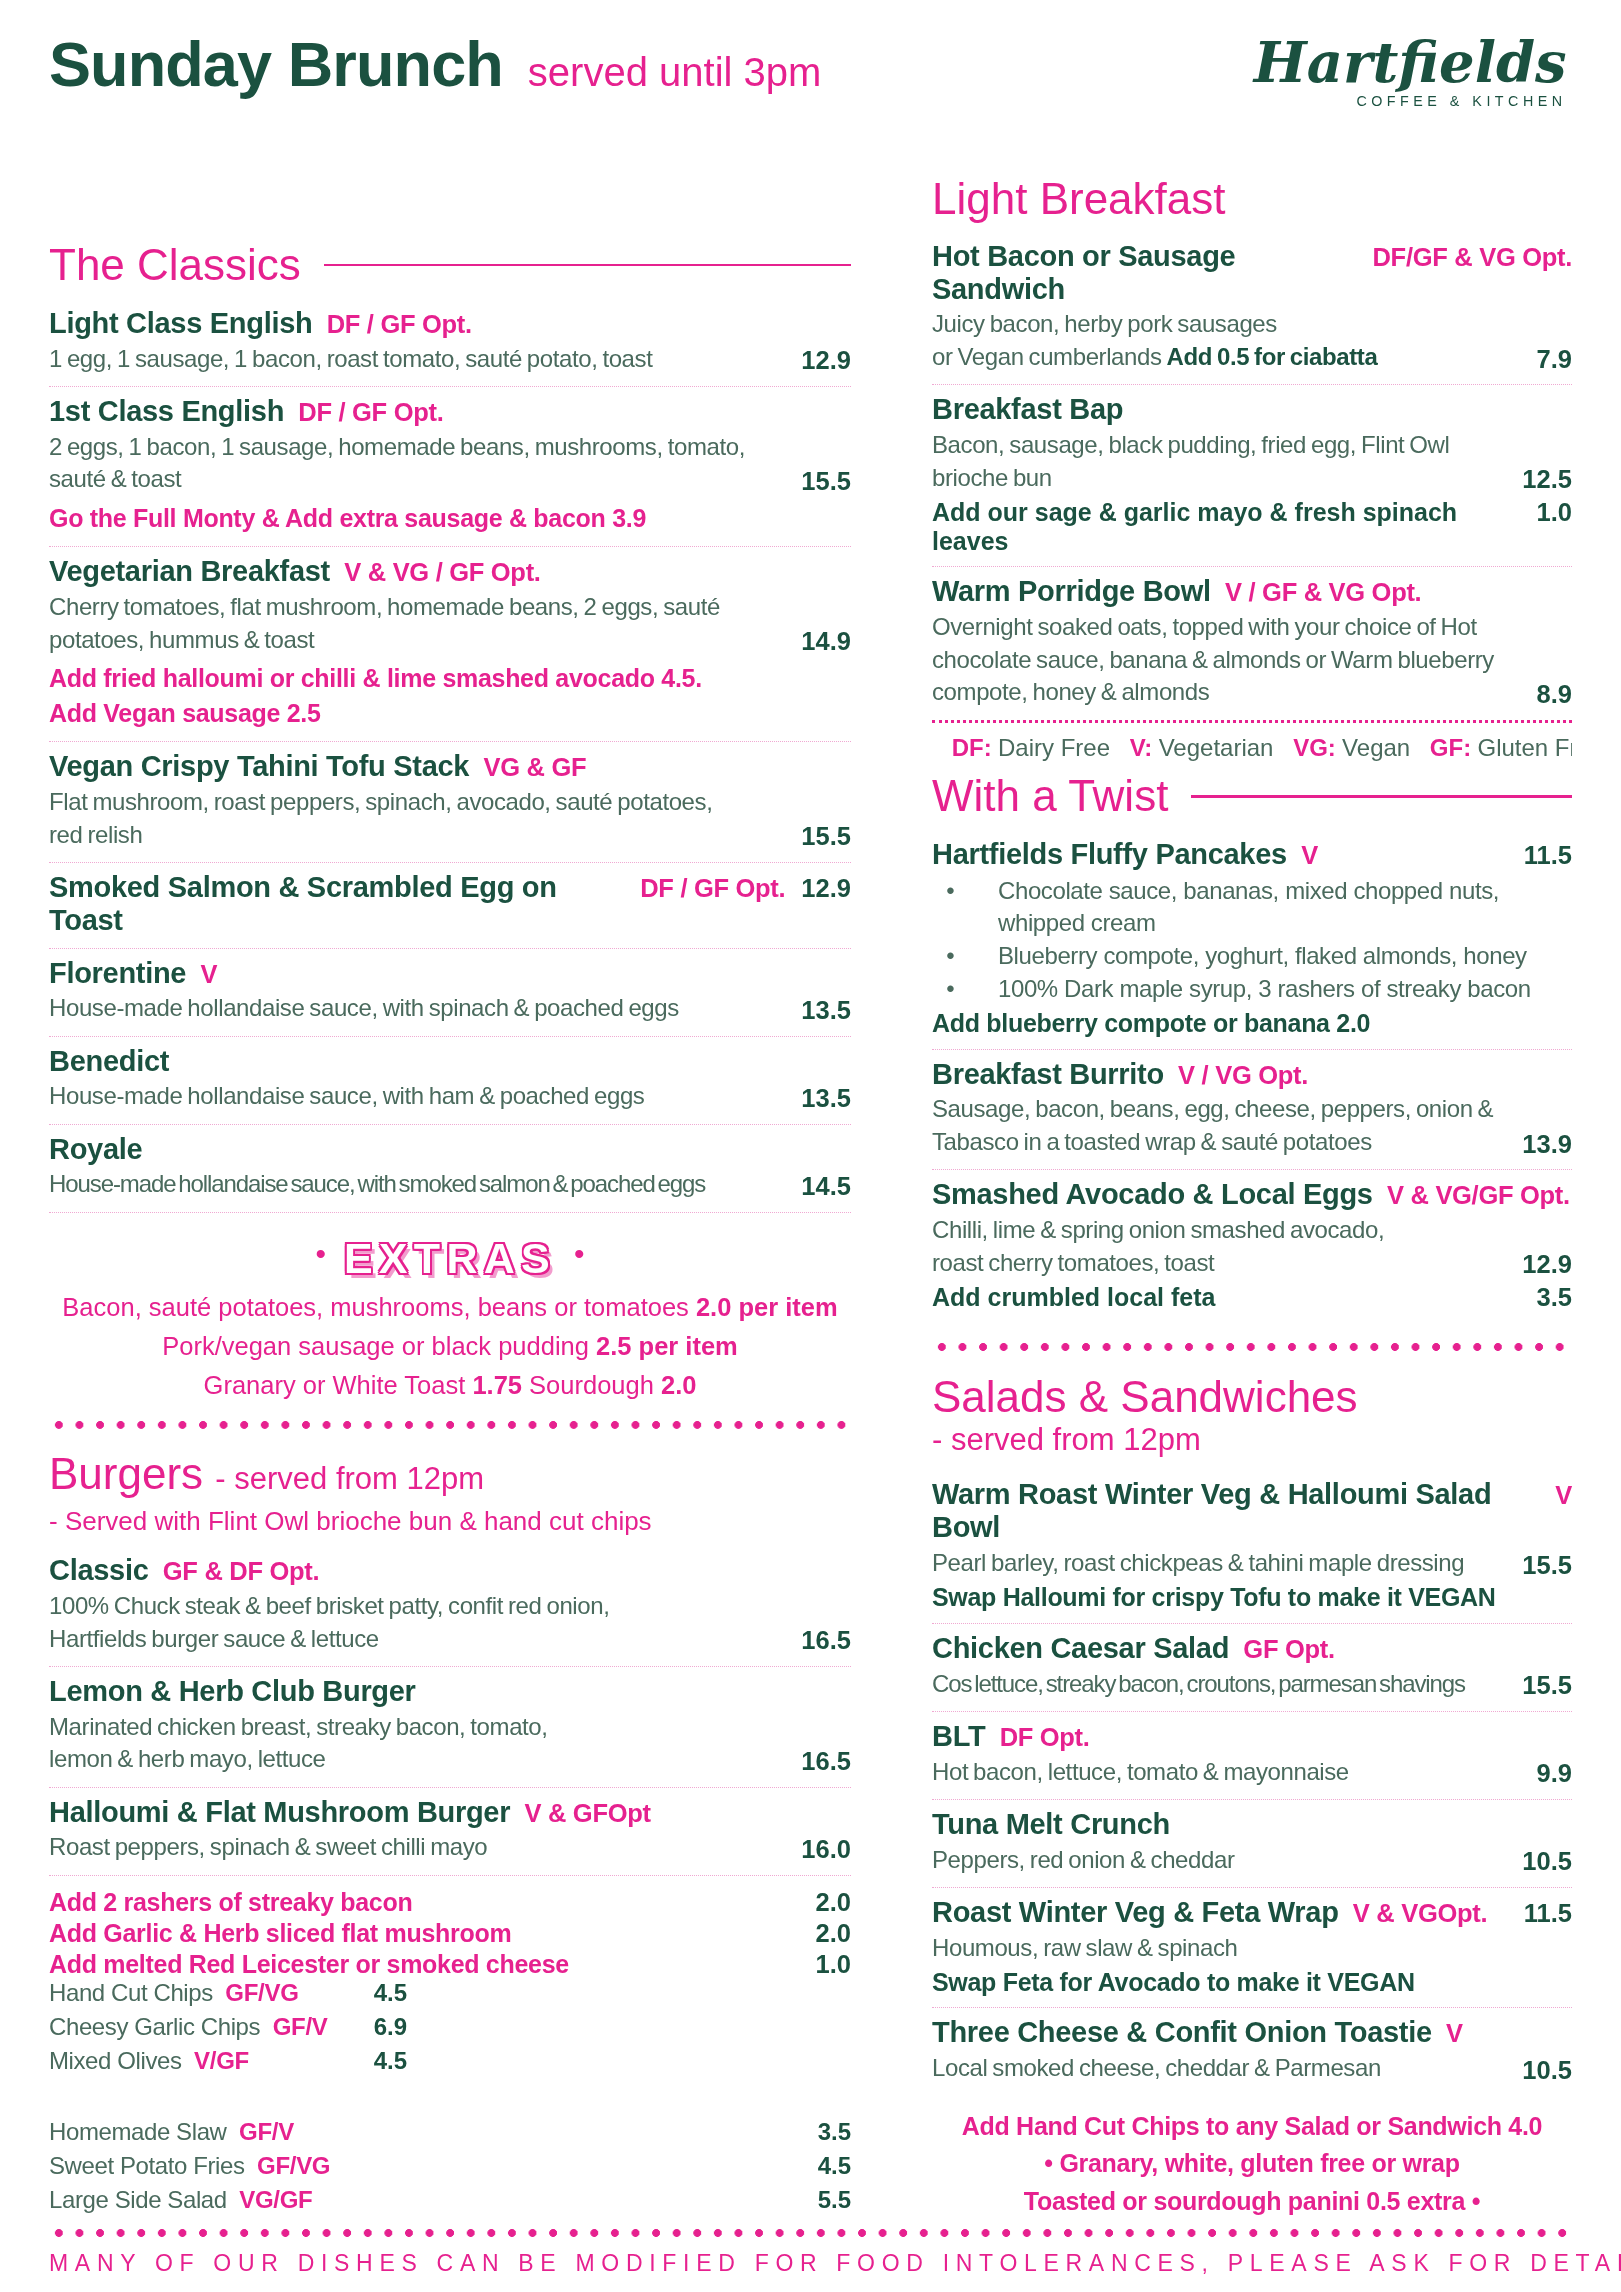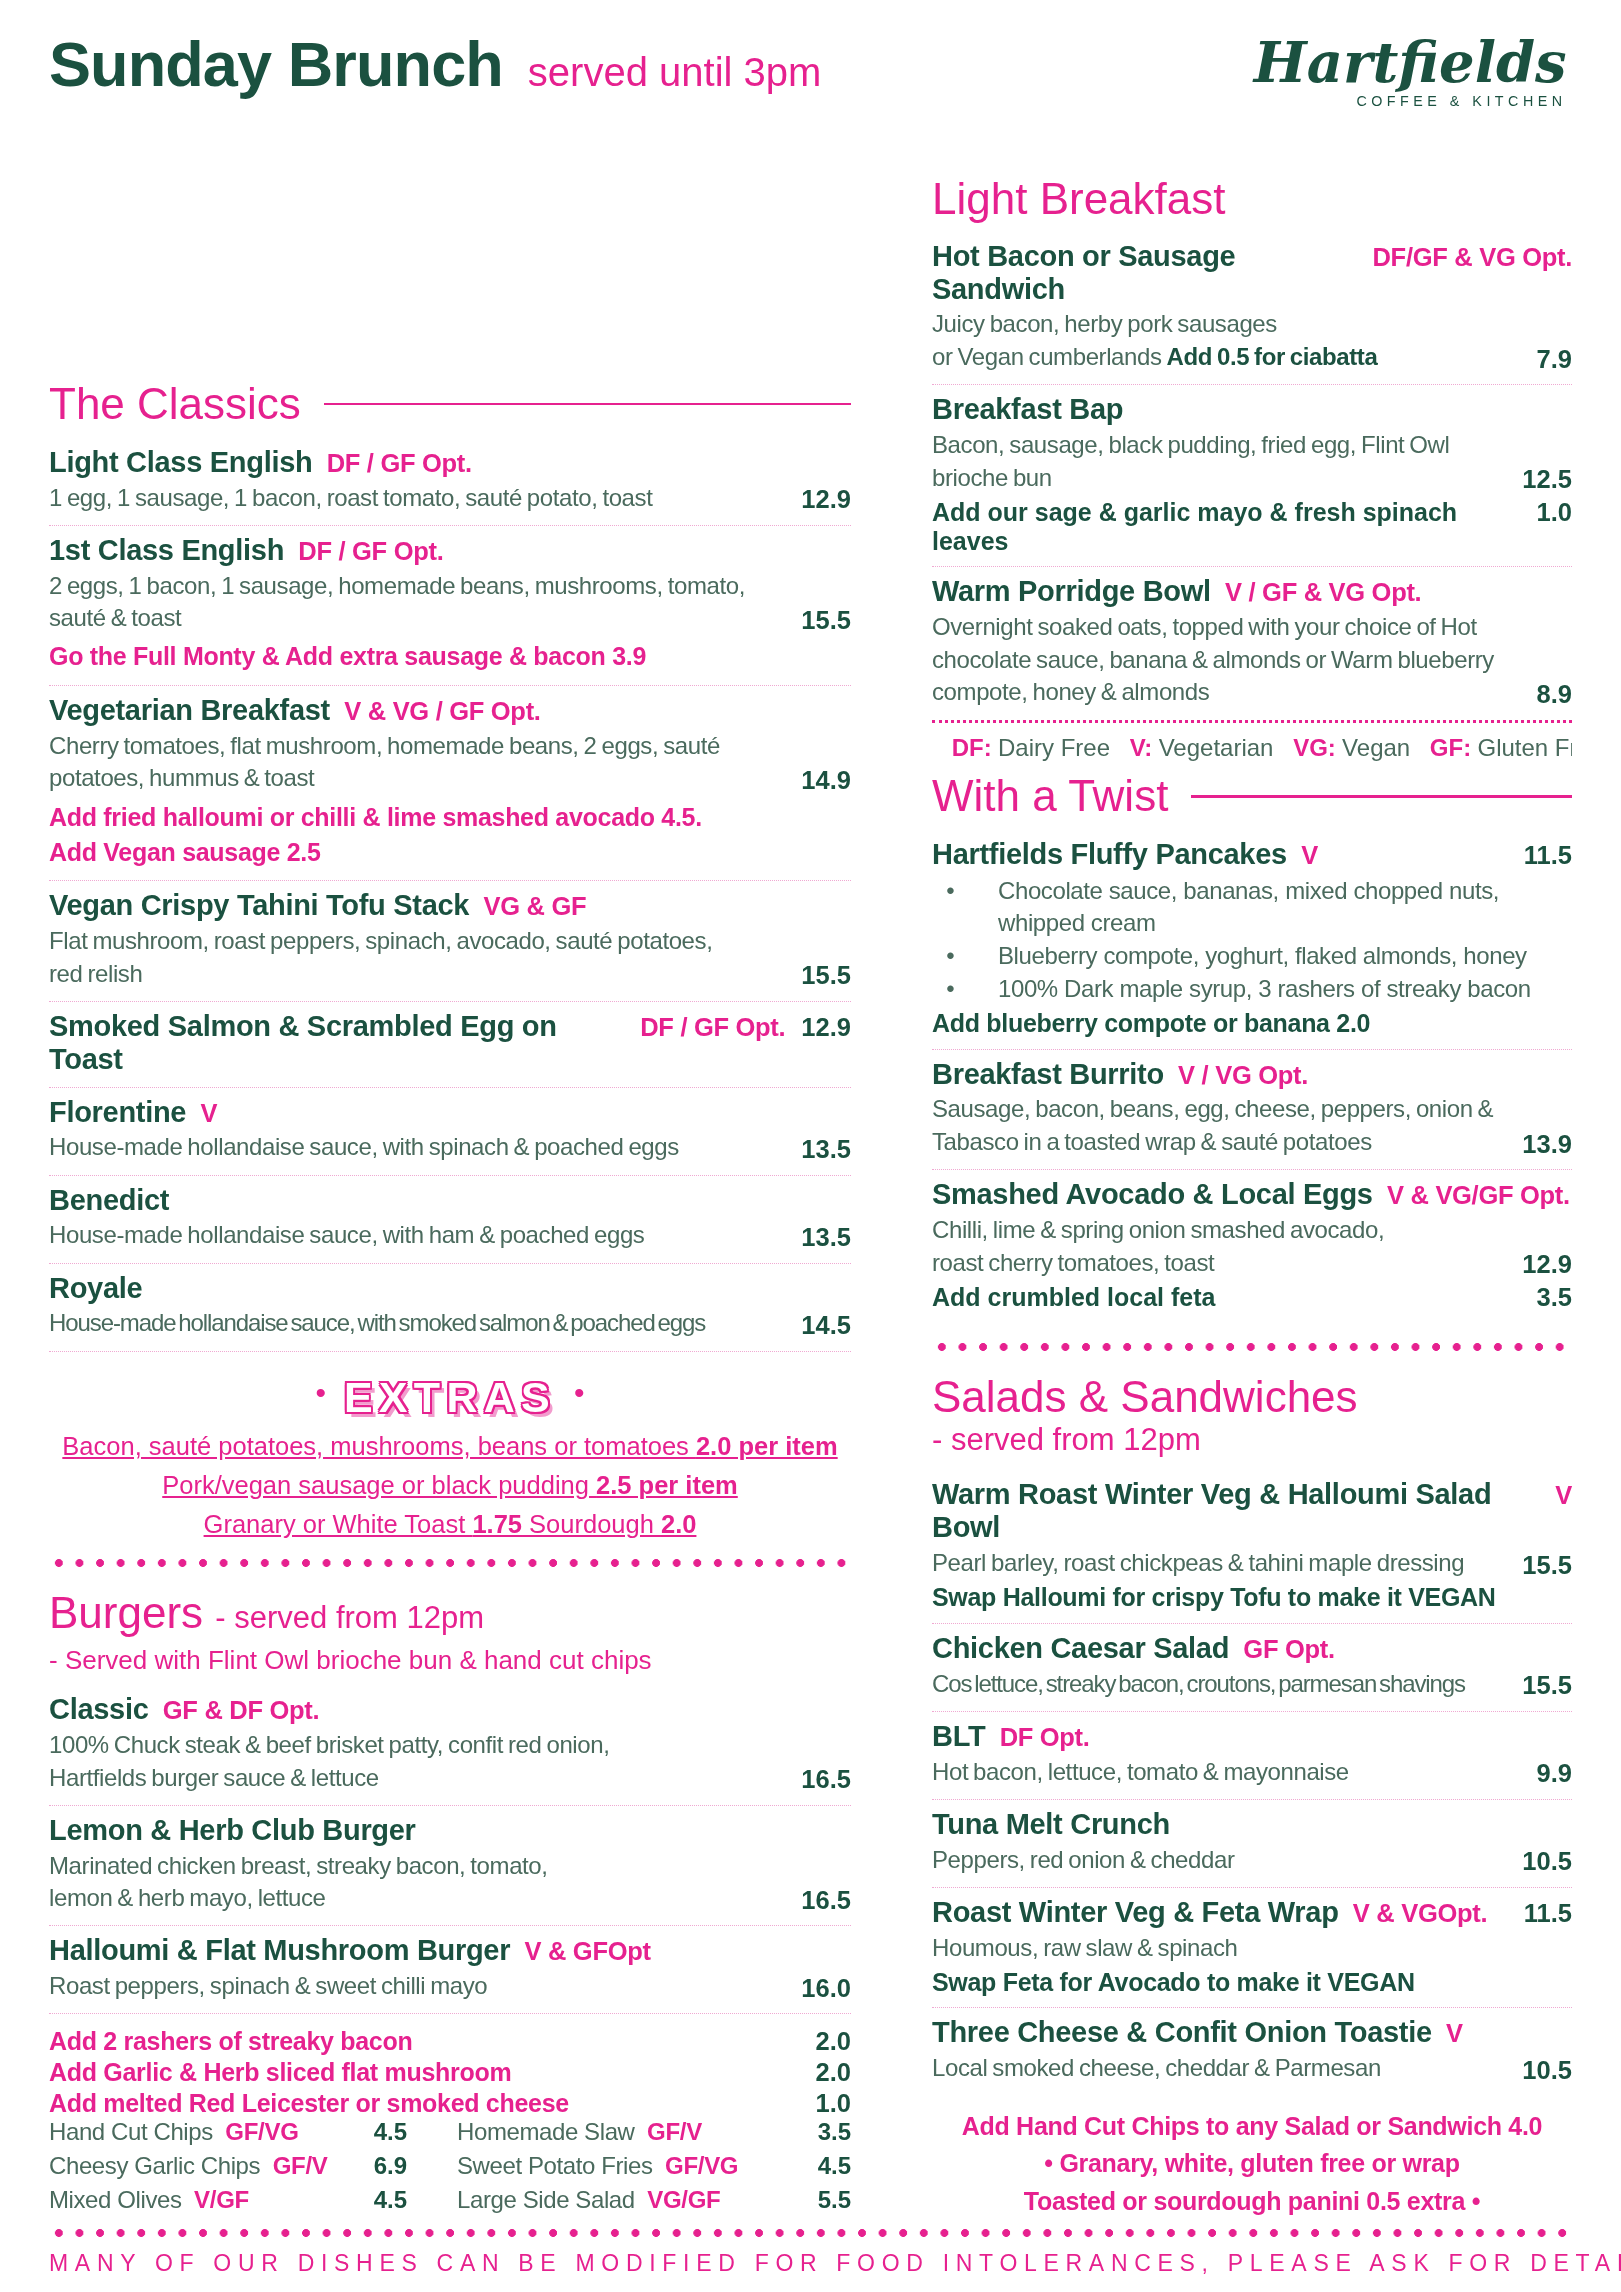--- a/index.html
+++ b/index.html
@@ -51,30 +51,30 @@
   .bullets{margin:3.6px 0 0;padding:0;list-style:none;}
   .bullets li{position:relative;padding-left:66px;font-size:24px;line-height:1.36;color:#4a6a5d;white-space:pre-line;letter-spacing:-0.4px;}
   .bullets li::before{content:"\2022";position:absolute;left:14.3px;color:#4a6a5d;}
 
   
   .fancy{display:inline-block;font-size:43px;font-weight:bold;letter-spacing:6.3px;color:#ffffff;
          text-shadow:-1.8px -1.8px 0 #e6218f,1.8px -1.8px 0 #e6218f,-1.8px 1.8px 0 #e6218f,1.8px 1.8px 0 #e6218f,
                      -1.8px 0 0 #e6218f,1.8px 0 0 #e6218f,0 -1.8px 0 #e6218f,0 1.8px 0 #e6218f,4.5px 4.5px 0 #f29ccd;}
   .fancy-dot{color:#e6218f;font-size:30px;vertical-align:9px;margin:0 18px;text-shadow:none;}
   .extras{text-align:center;margin:21.5px 0 5.4px;}
-  .extras-line{font-size:25.5px;color:#e6218f;margin-top:9.9px;text-decoration:underline;}
+  .extras-line{font-size:25.5px;color:#e6218f;margin-top:9.9px;}
   .extras-line b{font-weight:bold;}
   .sides-title-row{margin:16px 0 10.7px;}
 
   
   .hdots{height:9.9px;background-image:radial-gradient(circle 4px at 9.9px 4.9px,#e6218f 3.6px,rgba(0,0,0,0) 4.2px);background-size:20.6px 9.9px;background-repeat:repeat-x;margin:19.7px 0;}
   .page-dots{margin:7.2px 0 12.5px;flex:none;}
 
   
-  .sides-grid{display:flex;gap:50px;}
+  .sides-grid{display:flex;gap:36px;flex-direction:column;}
   .sides-col1{width:358px;flex:none;}
   .sides-col2{flex:1;}
   .srow{display:flex;align-items:baseline;font-size:24px;margin-bottom:6.3px;}
   .sname{color:#4a6a5d;letter-spacing:-0.4px;}
   .stag{color:#e6218f;font-weight:bold;margin-left:12.5px;letter-spacing:-0.3px;}
   .sprice{margin-left:auto;font-weight:bold;color:#1b5140;}
 
   
   .legend{display:flex;gap:19.7px;font-size:24px;padding:11.6px 0 7.2px 19.7px;flex-wrap:nowrap;white-space:nowrap;}
   .lab{color:#e6218f;font-weight:bold;}

